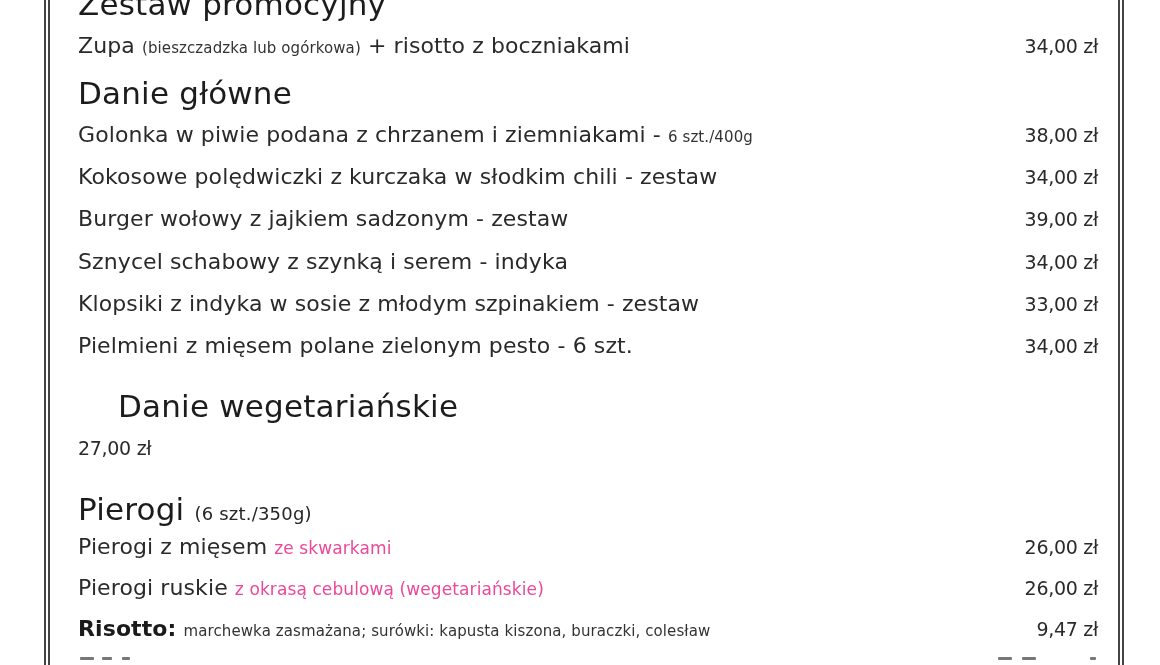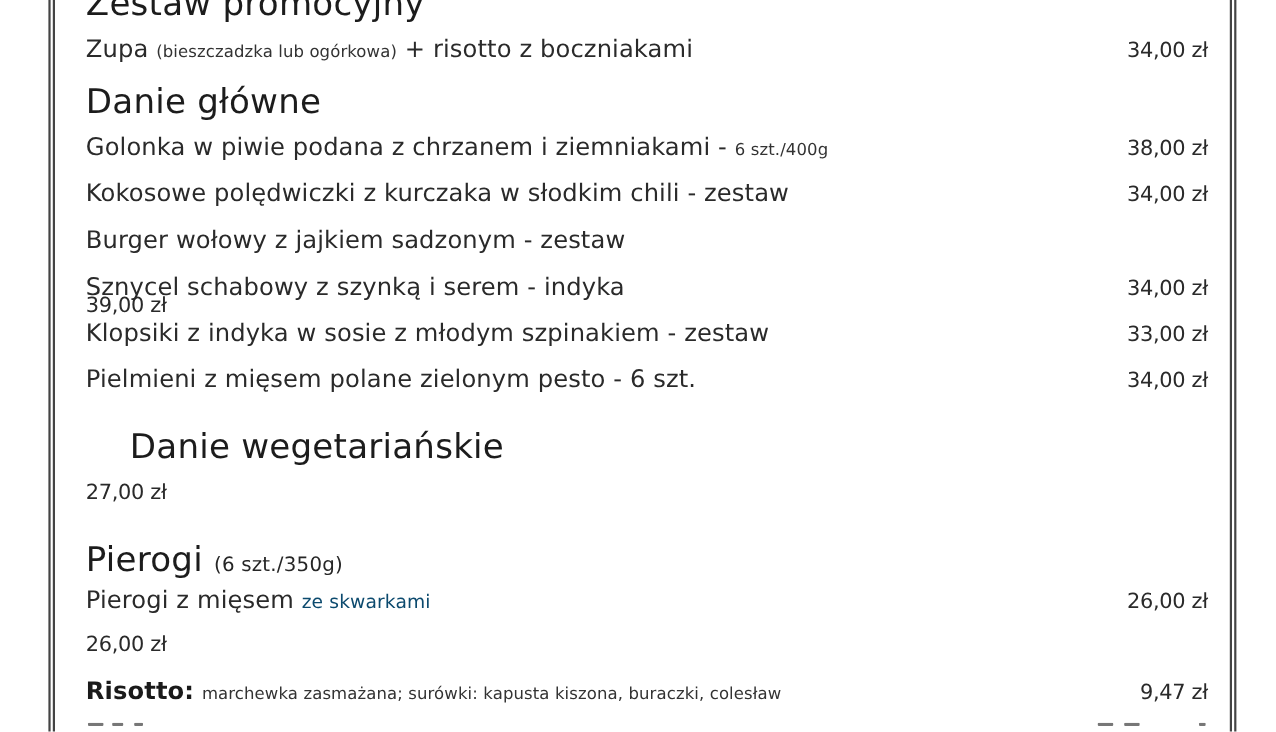--- a/index.html
+++ b/index.html
@@ -46,34 +46,33 @@
     }
     .row {
       position: absolute;
       left: 0;
       right: 0;
       height: 30px;
       display: flex;
       justify-content: space-between;
       align-items: baseline;
       white-space: nowrap;
-      gap: 36px;
     }
     .item {
       font-size: 22px;
       color: #2a2a2a;
       letter-spacing: 0.1px;
     }
     .item .small {
       font-size: 15px;
       color: #333333;
     }
     .item .mid {
       font-size: 17px;
-      color: #0c4a6e;
+      color: #ec4899;
     }
     .item .bold-label {
       font-weight: bold;
       color: #1a1a1a;
     }
     .price {
       font-size: 19px;
       color: #2a2a2a;
       text-align: right;
       letter-spacing: -0.3px;
@@ -119,21 +118,21 @@
   <div class="row" style="top:122px;">
     <span class="item">
       <span>Golonka w piwie podana z chrzanem i ziemniakami - </span><span class="small">6 szt./400g</span>
     </span>
     <span class="price">38,00 zł</span>
   </div>
   <div class="row" style="top:164px;">
     <span class="item">Kokosowe polędwiczki z kurczaka w słodkim chili - zestaw</span>
     <span class="price">34,00 zł</span>
   </div>
-  <div class="row" style="top:206px;flex-direction:column;">
+  <div class="row" style="top:206px;">
     <span class="item">Burger wołowy z jajkiem sadzonym - zestaw</span>
     <span class="price">39,00 zł</span>
   </div>
   <div class="row" style="top:249px;">
     <span class="item">Sznycel schabowy z szynką i serem - indyka</span>
     <span class="price">34,00 zł</span>
   </div>
   <div class="row" style="top:291px;">
     <span class="item">Klopsiki z indyka w sosie z młodym szpinakiem - zestaw</span>
     <span class="price">33,00 zł</span>
@@ -155,20 +154,24 @@
     <span class="note">(6 szt./350g)</span>
   </div>
   <div class="row" style="top:534px;">
     <span class="item">
       <span>Pierogi z mięsem</span>
       <span class="mid">ze skwarkami</span>
     </span>
     <span class="price">26,00 zł</span>
   </div>
   <div class="row" style="top:575px;">
+    <span class="item">
+      <span>Pierogi ruskie</span>
+      <span class="mid">z okrasą cebulową (wegetariańskie)</span>
+    </span>
     <span class="price">26,00 zł</span>
   </div>
 
   <div class="row" style="top:616px;">
     <span class="item">
       <span class="bold-label">Risotto:</span>
       <span class="small">marchewka zasmażana; surówki: kapusta kiszona, buraczki, colesław</span>
     </span>
     <span class="price">9,47 zł</span>
   </div>

